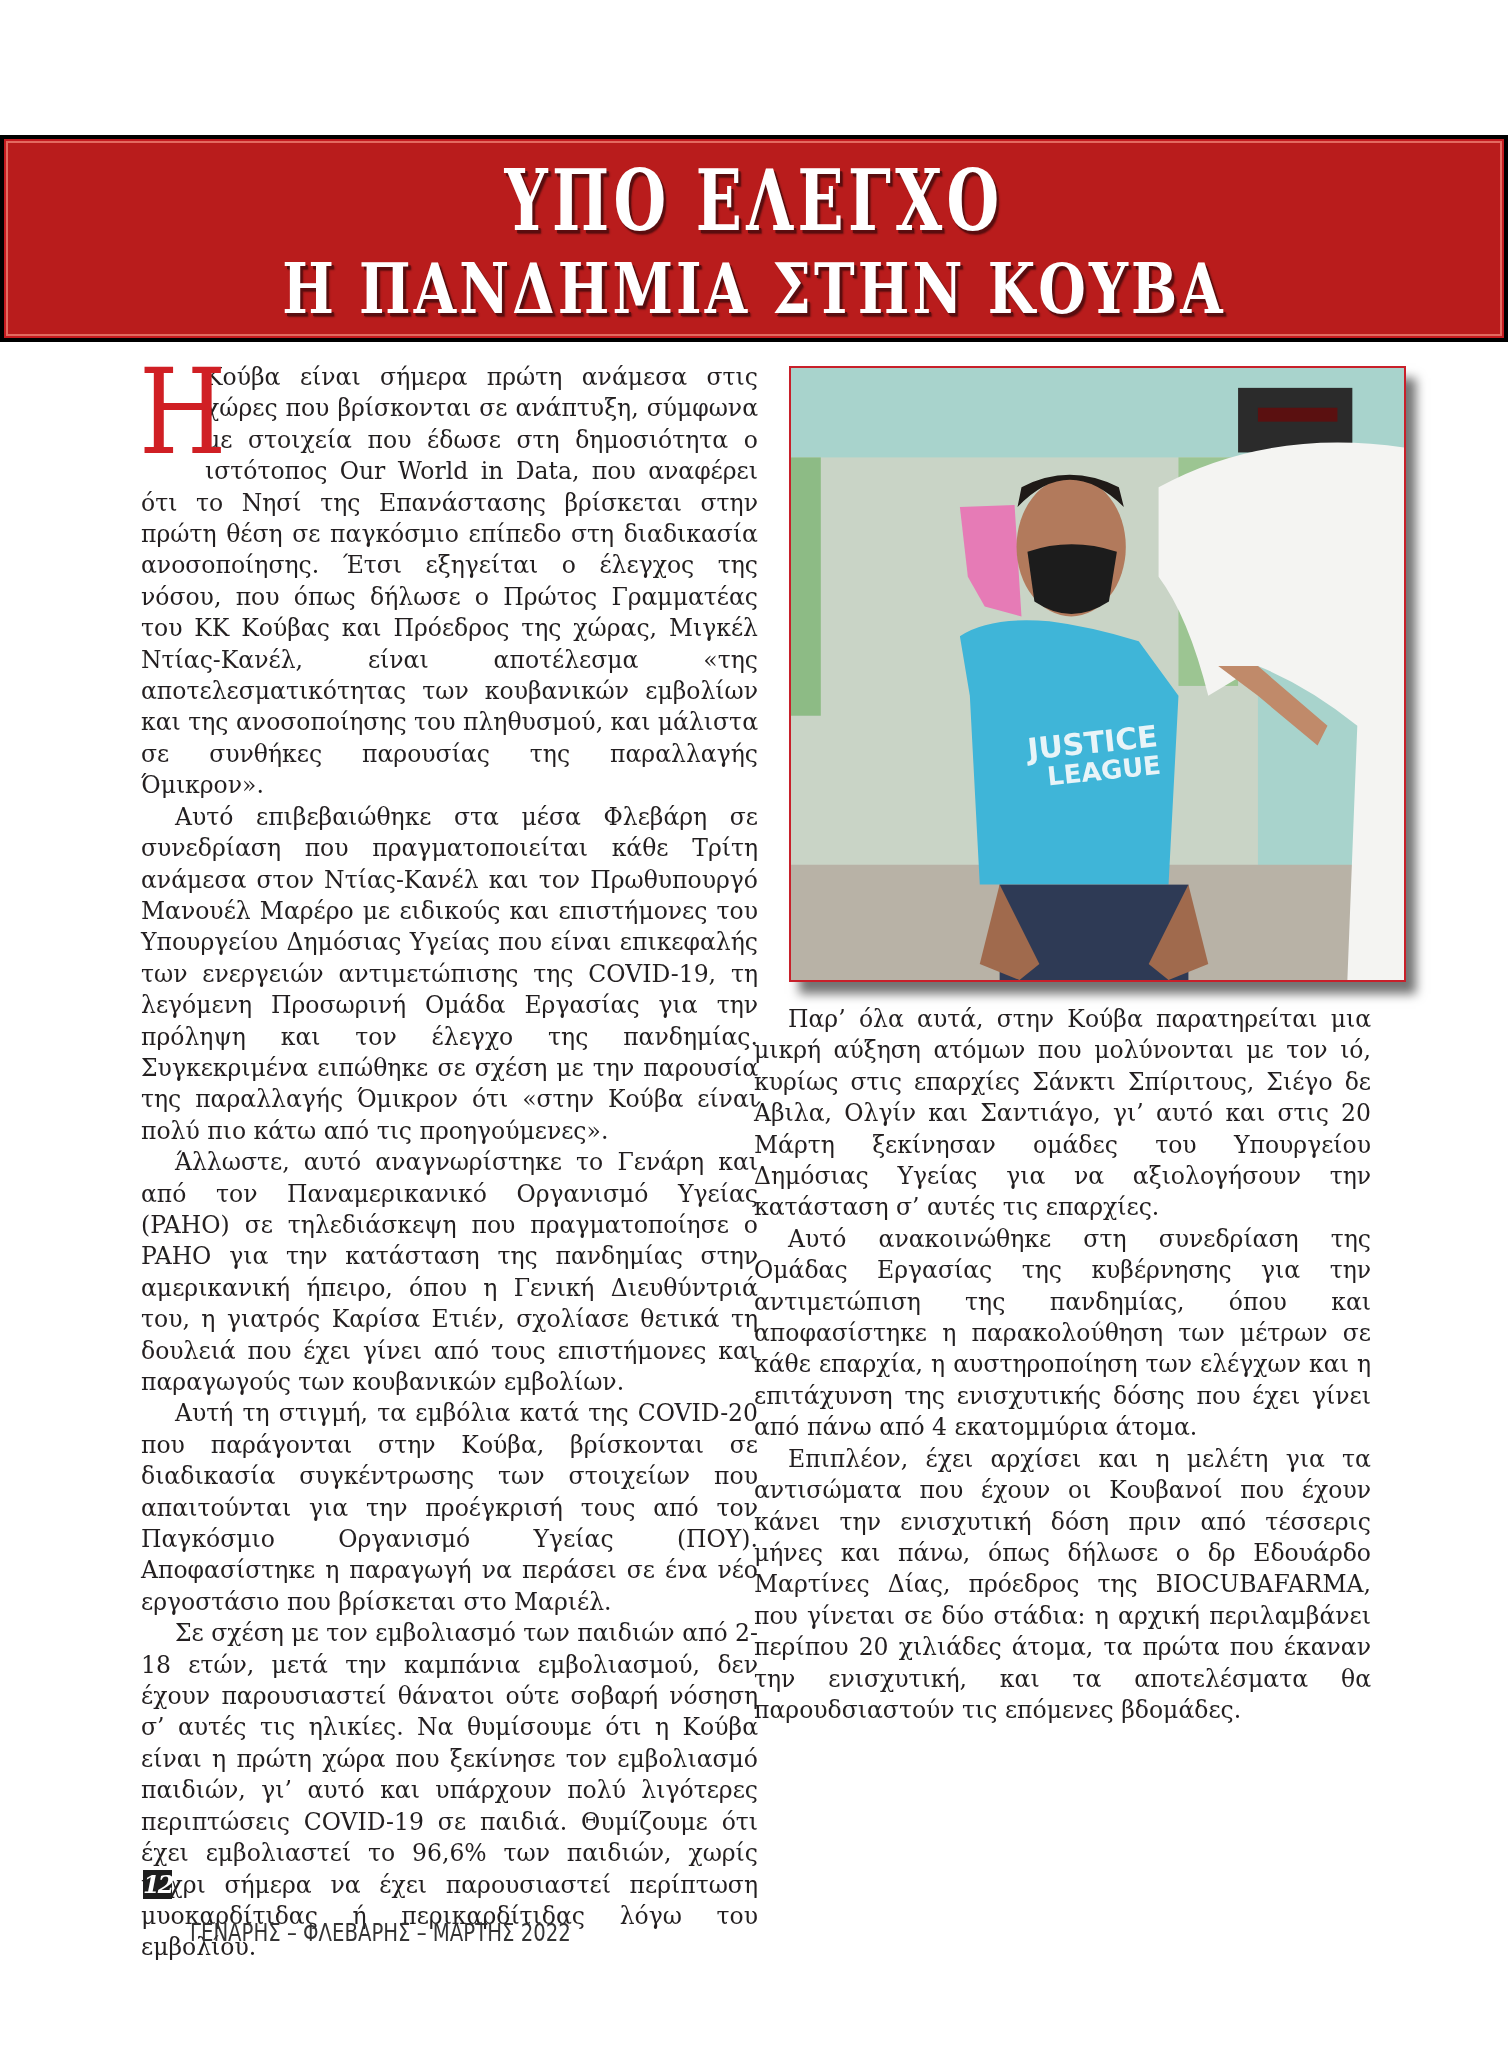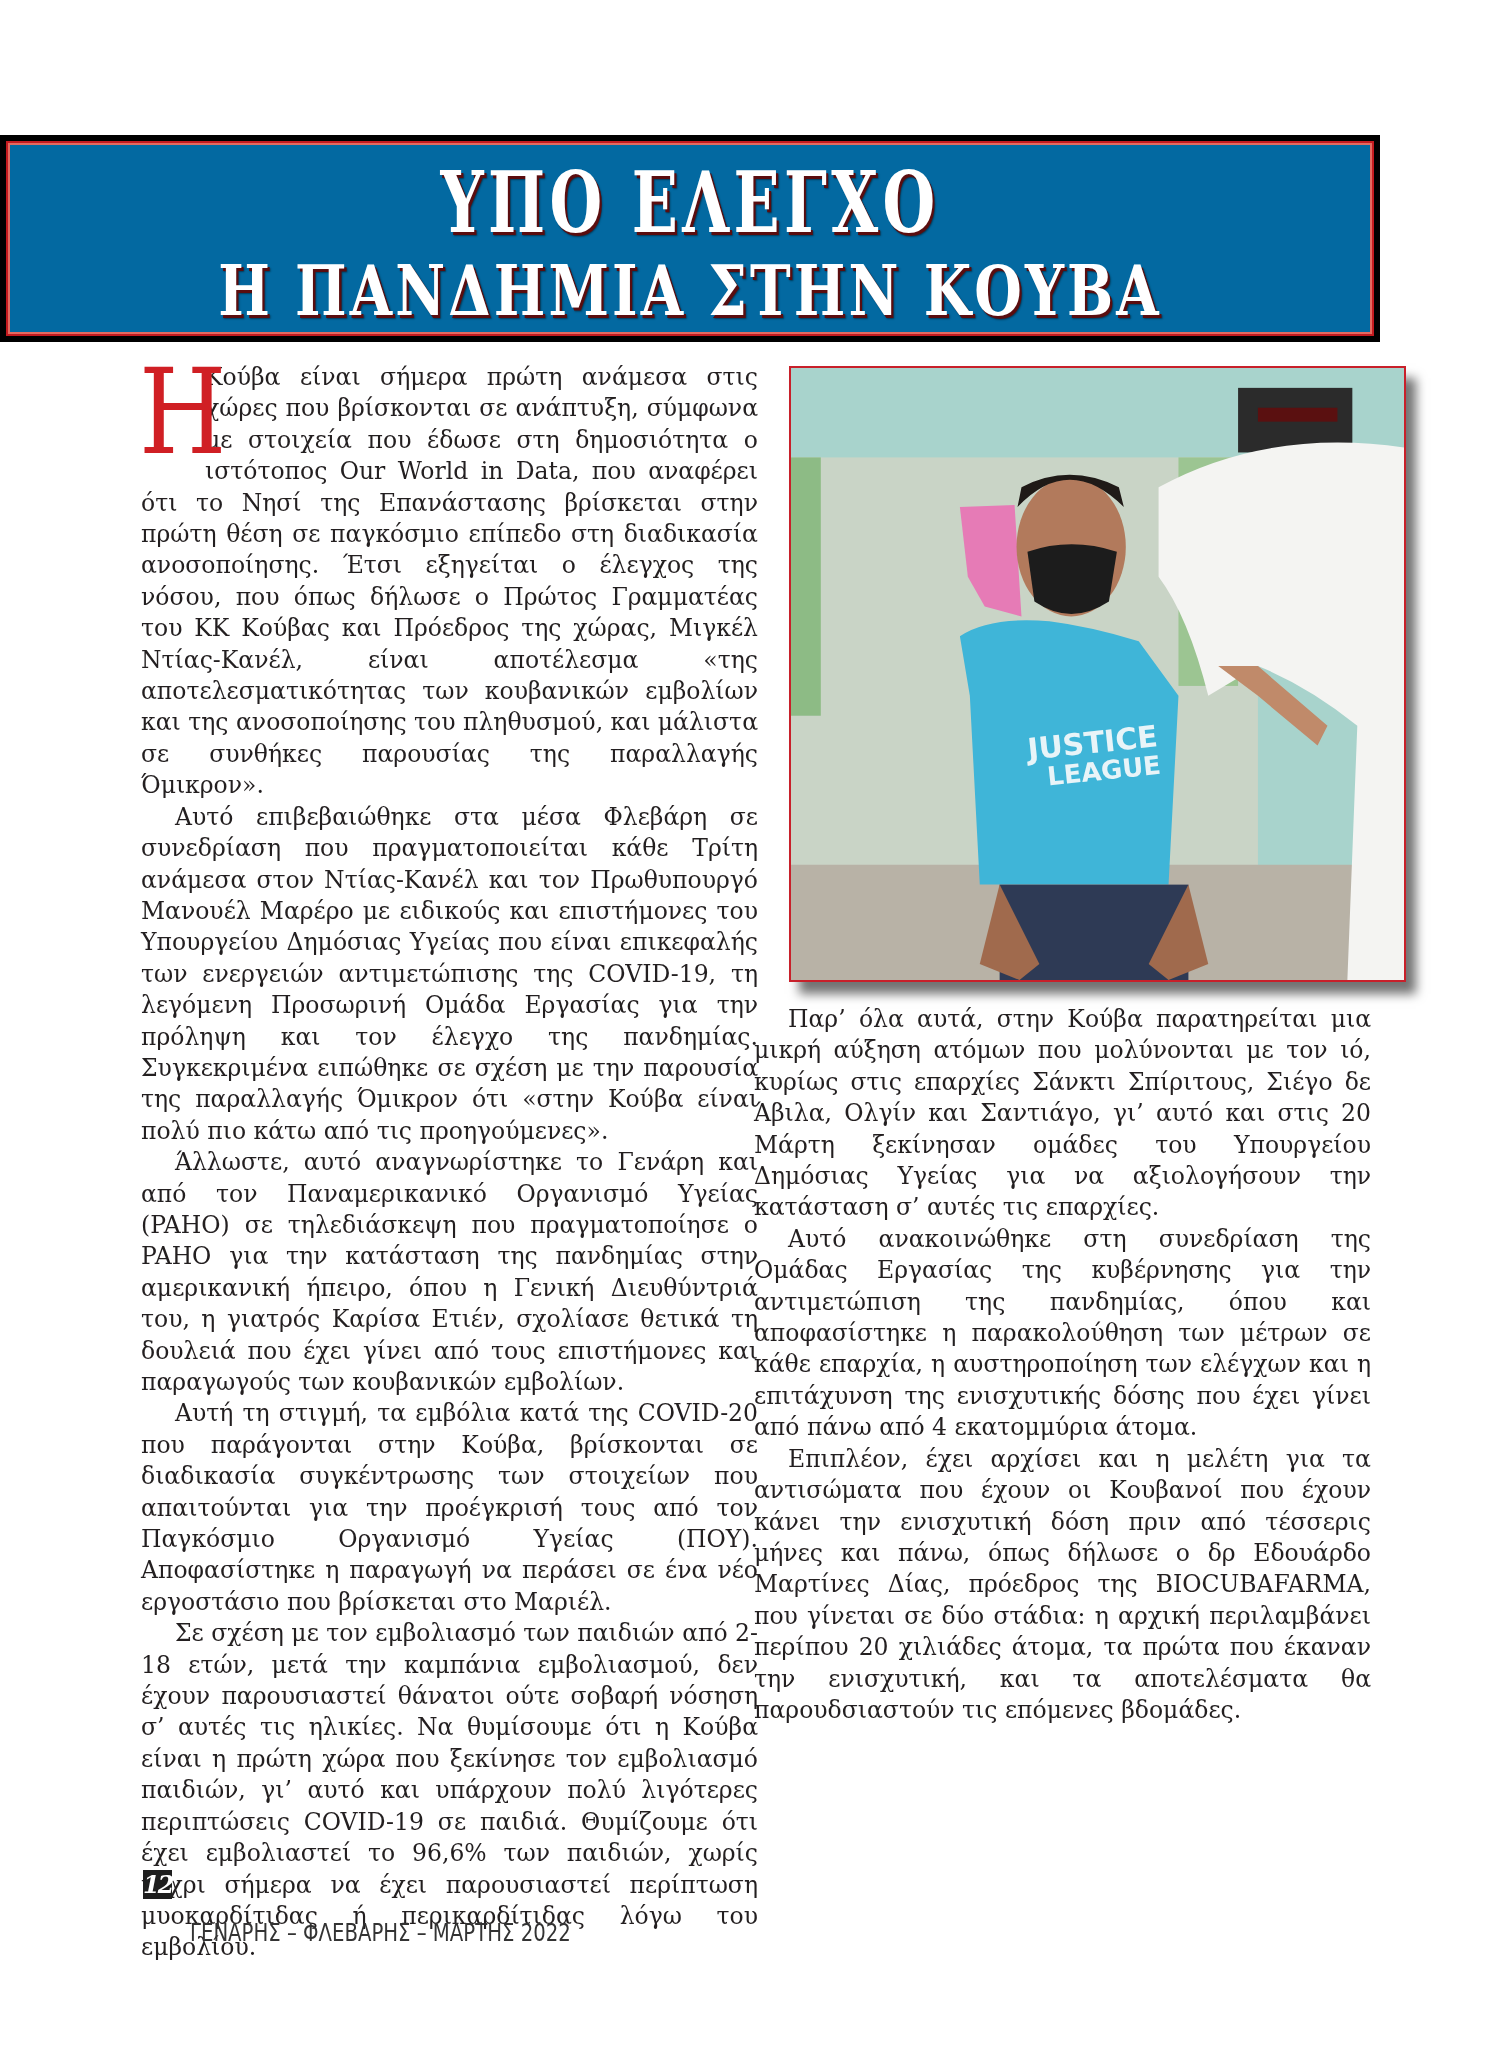--- a/index.html
+++ b/index.html
@@ -1,22 +1,22 @@
 <!DOCTYPE html>
 <html><head>
 <meta charset="utf-8">
 <style>
   html, body { margin: 0; padding: 0; background: #ffffff; }
   body { width: 1508px; height: 2048px; position: relative; overflow: hidden; }
 
   .banner {
-    position: absolute; left: 0; top: 135px; width: 1380px; height: 207px;
-    background: #0369a1;
+    position: absolute; left: 0; top: 135px; width: 1508px; height: 207px;
+    background: #b91c1c;
     box-sizing: border-box;
-    border: 6px solid #000000;
+    border: 4px solid #000000;
     box-shadow: inset 0 0 0 2px #c41a1f, inset 0 0 0 4px #e36a60;
   }
   .banner .title {
     position: absolute; left: 0; width: 100%; text-align: center;
     color: #ffffff;
     font-family: "DejaVu Serif", serif;
     font-weight: bold;
     letter-spacing: 6px;
     text-shadow: 3px 3px 0 #5a0d0f, 4px 4px 2px rgba(0,0,0,0.45);
     transform: scaleX(0.72);

